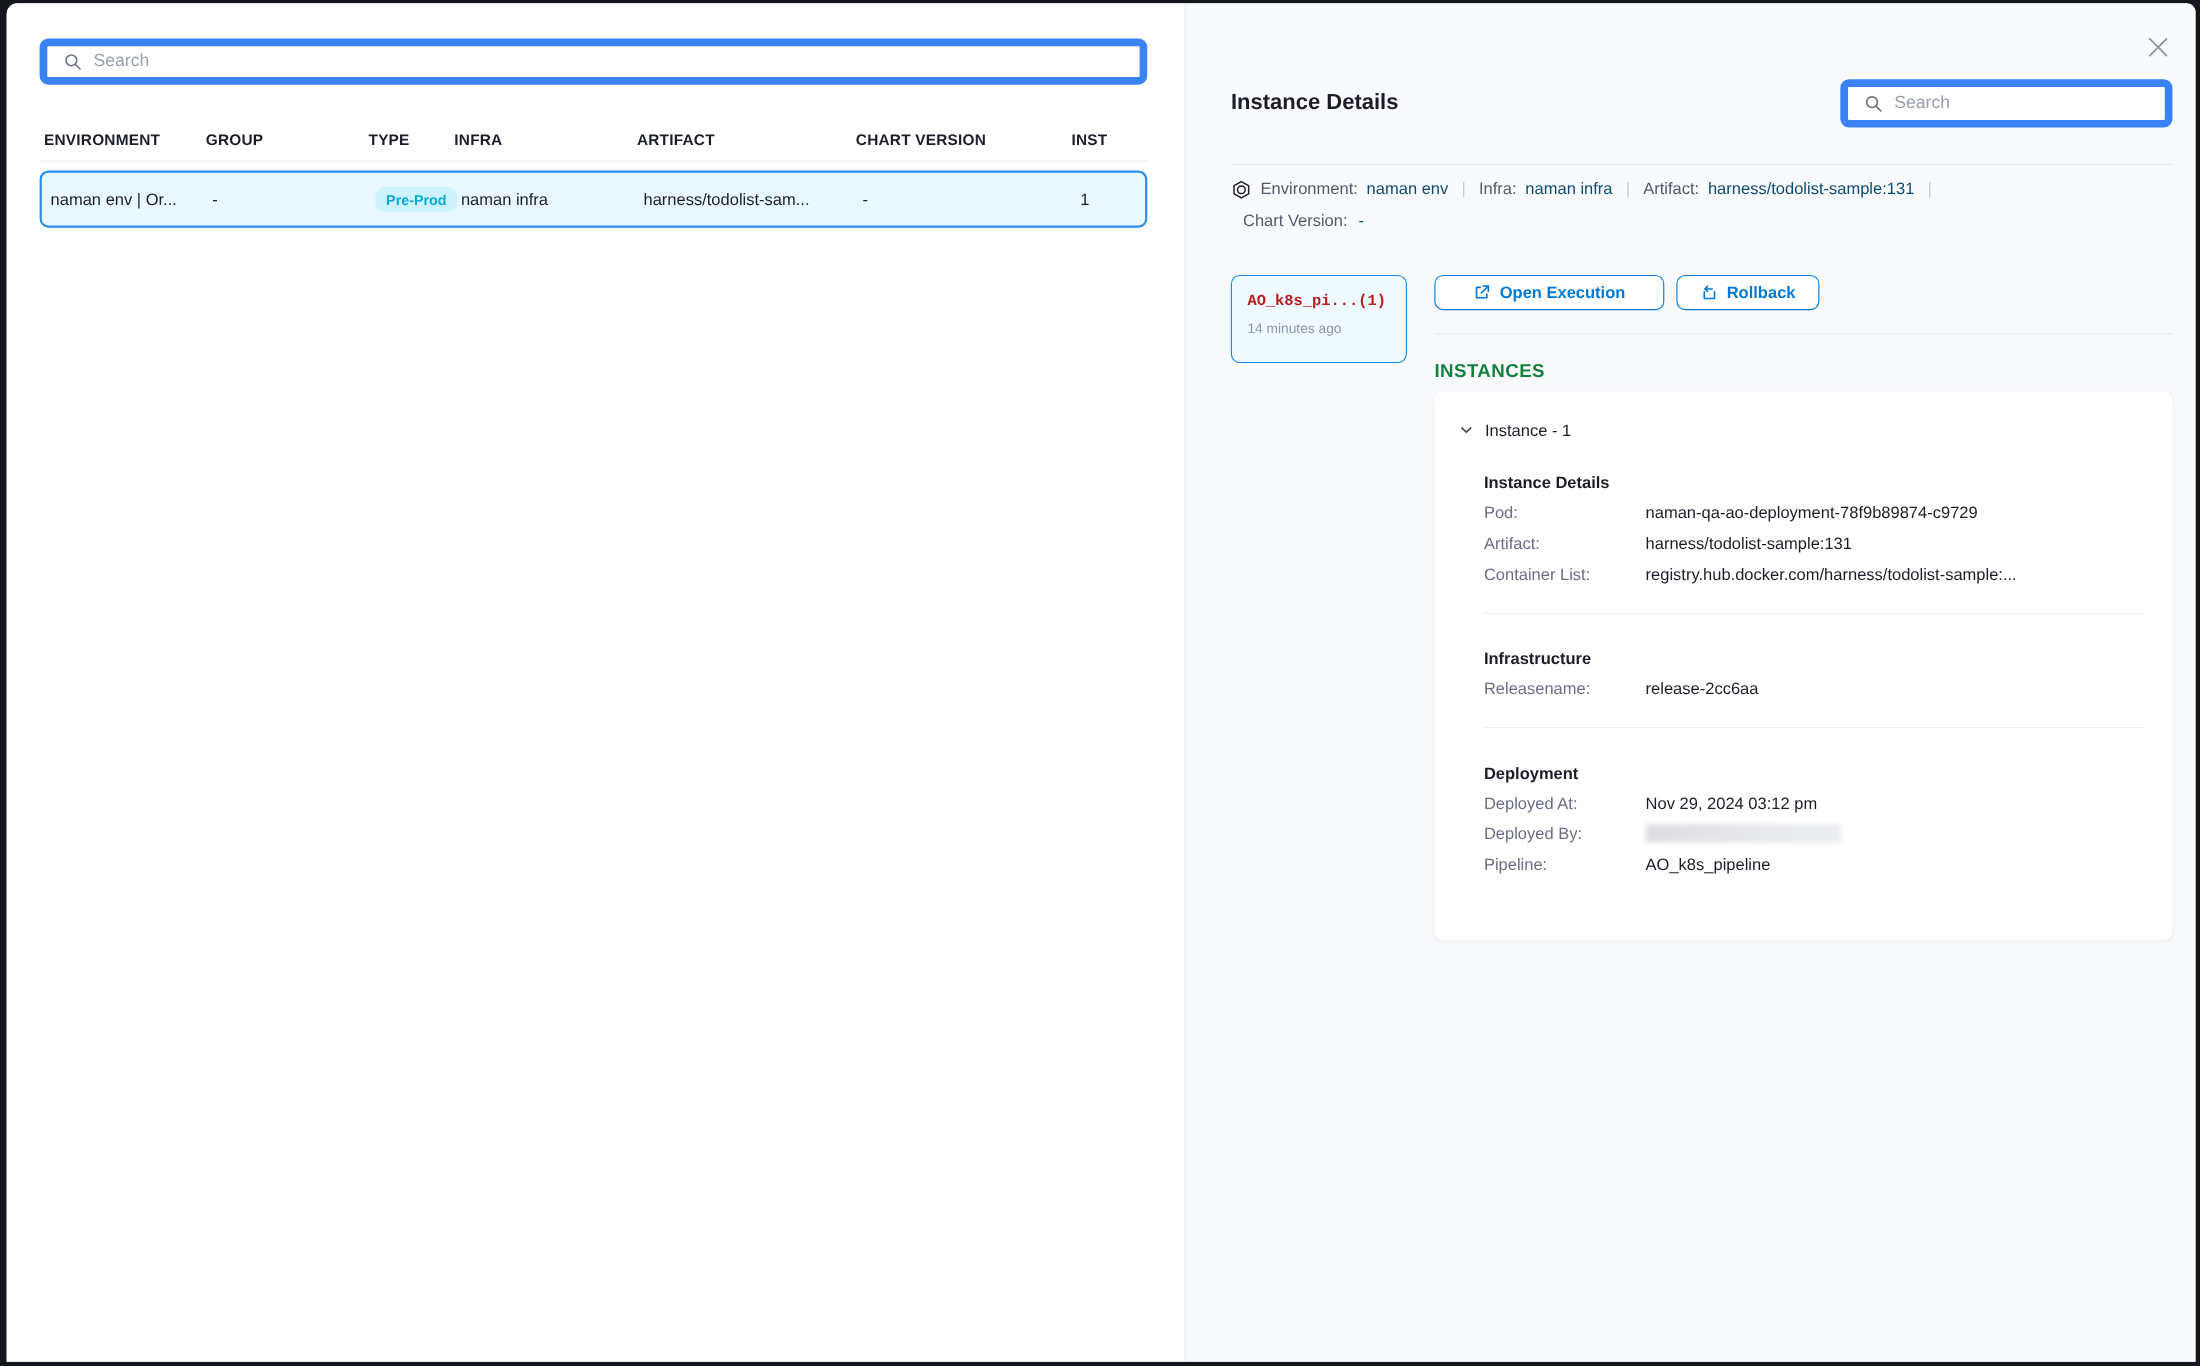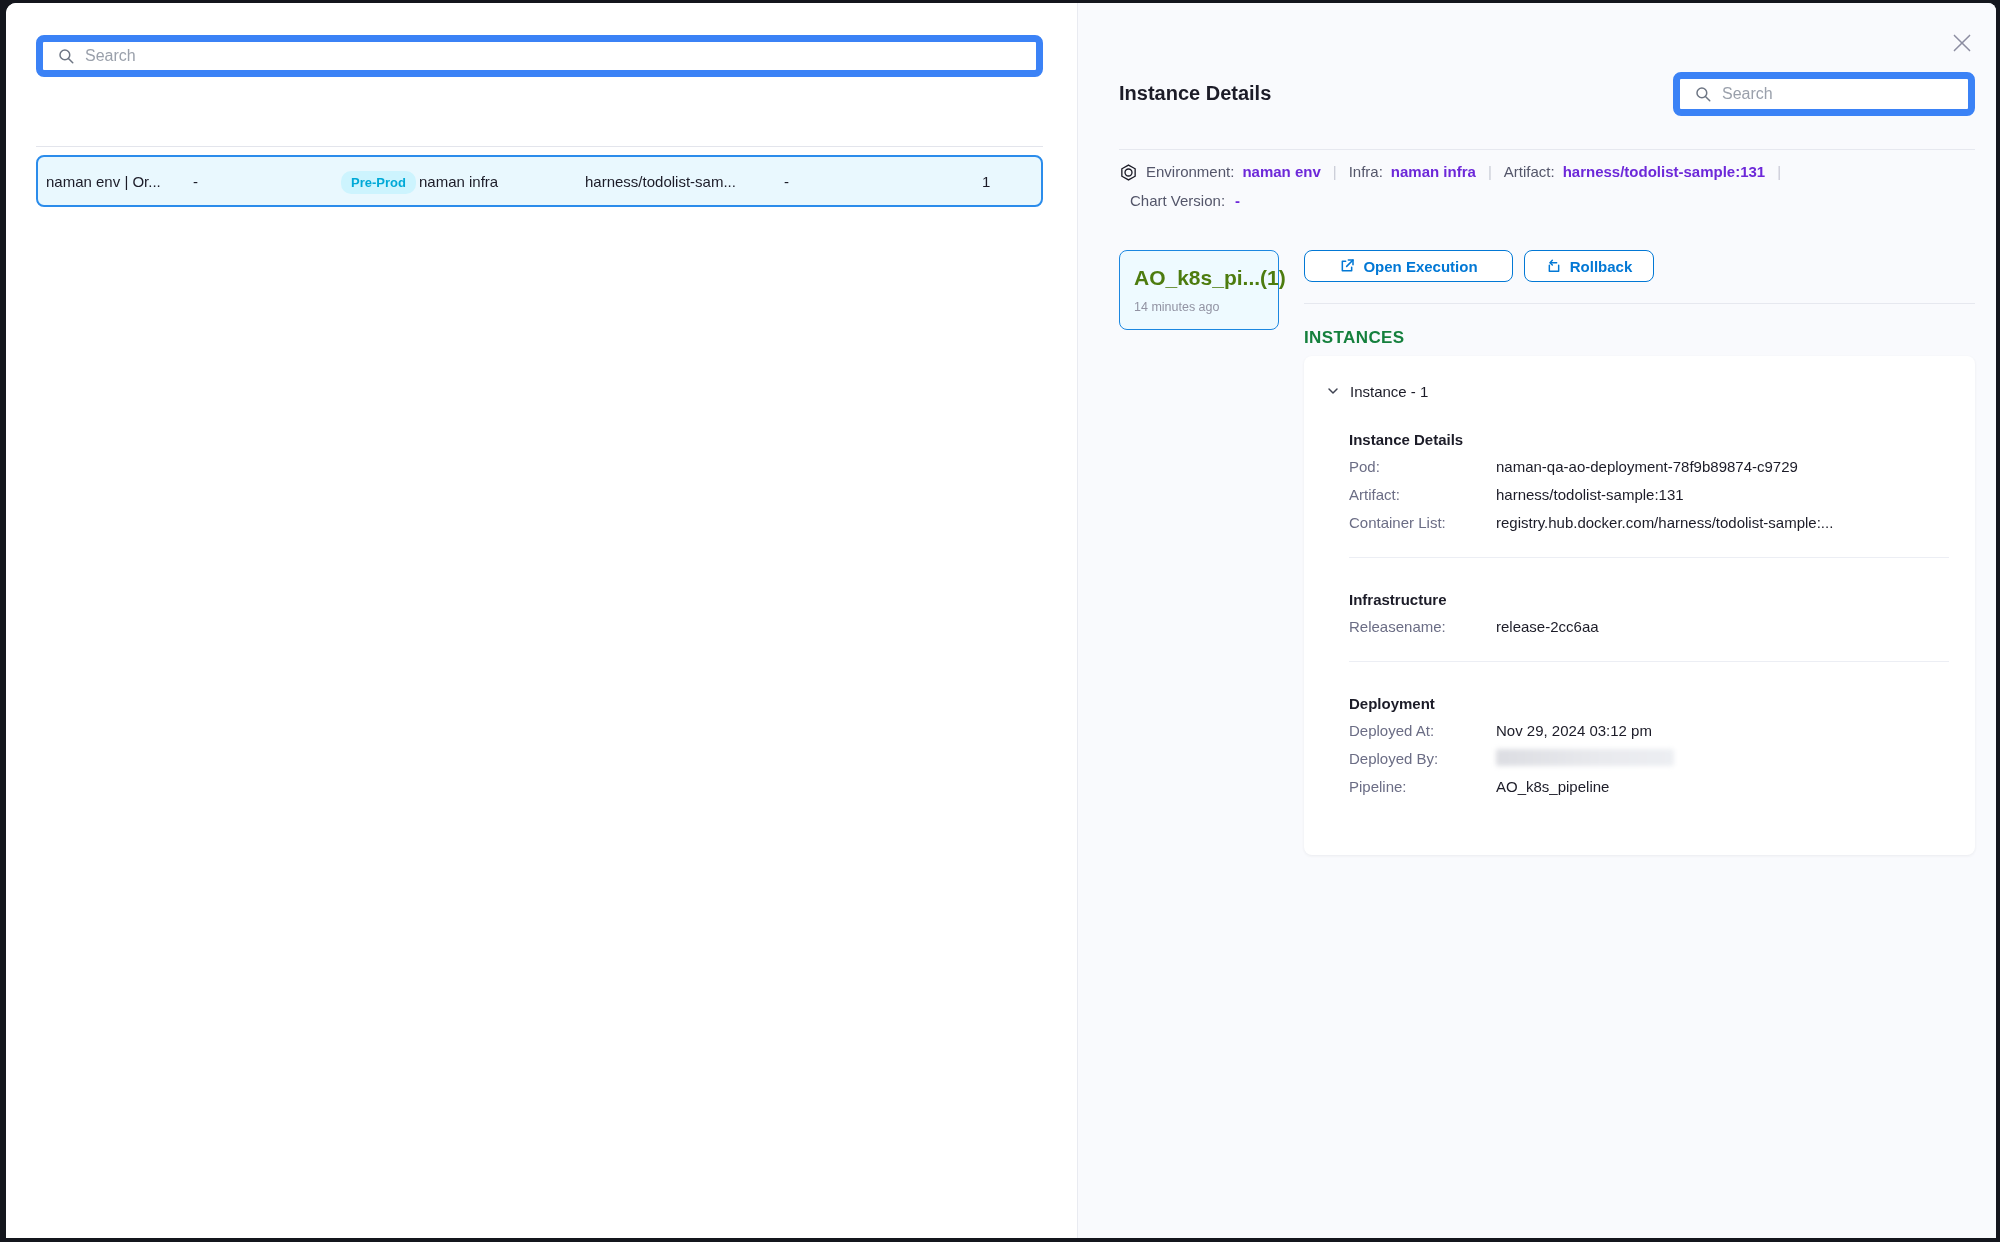--- a/index.html
+++ b/index.html
@@ -59,30 +59,30 @@
   
   .right { position:relative; flex:1; background:#f9fafd; border-left:1px solid #e9ebf1; }
   .close-btn { position:absolute; right:21px; top:27px; width:26px; height:26px; cursor:pointer; }
   .panel-title { position:absolute; left:41px; top:79px; font-size:20px; font-weight:bold; color:#1c1c28; }
   .right .searchbox { left:595px; top:69px; width:302px; height:44px; background:#fff; }
   .hdr-divider { position:absolute; left:41px; top:146px; width:856px; border-top:1px solid #e6e8ef; }
 
   .summary { position:absolute; left:41px; top:158px; width:856px; font-size:15px; line-height:22px; }
   .summary-line { display:flex; align-items:center; gap:8px; }
   .summary .lab { color:#54566a; }
-  .summary .val { color:#6d28d9; font-weight:bold; }
+  .summary .val { color:#0c4a6e; font-weight:normal; }
   .summary .sep { color:#c9cbd6; font-weight:300; padding:0 4px; }
   .summary-line2 { margin-top:7px; margin-left:11px; display:flex; gap:10px; }
 
   .exec-card {
     position:absolute; left:41px; top:247px; width:160px; height:80px;
     background:#eefaff; border:1.5px solid #1b87e0; border-radius:8px;
     padding:15px 14px; cursor:pointer;
   }
-  .exec-card .ec-title { color:#4d7c0f; font-weight:bold; font-size:21px; white-space:nowrap; }
+  .exec-card .ec-title { color:#b91c1c; font-weight:bold; font-size:14px; white-space:nowrap;font-family:Liberation Mono, monospace; }
   .exec-card .ec-time { color:#9293a3; font-size:12.5px; margin-top:10px; }
 
   .btn {
     position:absolute; top:247px; height:32px;
     display:inline-flex; align-items:center; justify-content:center; gap:8px;
     background:#fff; border:1.5px solid #0278d5; border-radius:8px;
     color:#0278d5; font-weight:bold; font-size:15px; cursor:pointer;
     font-family:inherit; padding:0 14px;
   }
   .btn-open { left:226px; width:209px; }
@@ -122,20 +122,29 @@
     <div class="searchbox">
       <span style="display:inline-flex;">
         <svg width="18" height="18" viewBox="0 0 24 24" fill="none" stroke="#6e7684" stroke-width="2" stroke-linecap="round">
           <circle cx="10.5" cy="10.5" r="6.5"></circle>
             <line x1="15.6" y1="15.6" x2="21" y2="21"></line>
         </svg>
       </span>
       <input type="text" placeholder="Search" style="">
     </div>
 
+    <div class="thead">
+      <div>ENVIRONMENT</div>
+      <div>GROUP</div>
+      <div>TYPE</div>
+      <div>INFRA</div>
+      <div>ARTIFACT</div>
+      <div>CHART VERSION</div>
+      <div>INST</div>
+    </div>
     <div class="thead-divider"></div>
 
     <div class="trow">
       <div>naman env | Or...</div>
       <div>-</div>
       <div><span class="badge">Pre-Prod</span></div>
       <div>naman infra</div>
       <div>harness/todolist-sam...</div>
       <div>-</div>
       <div class="cell-inst">1</div>

